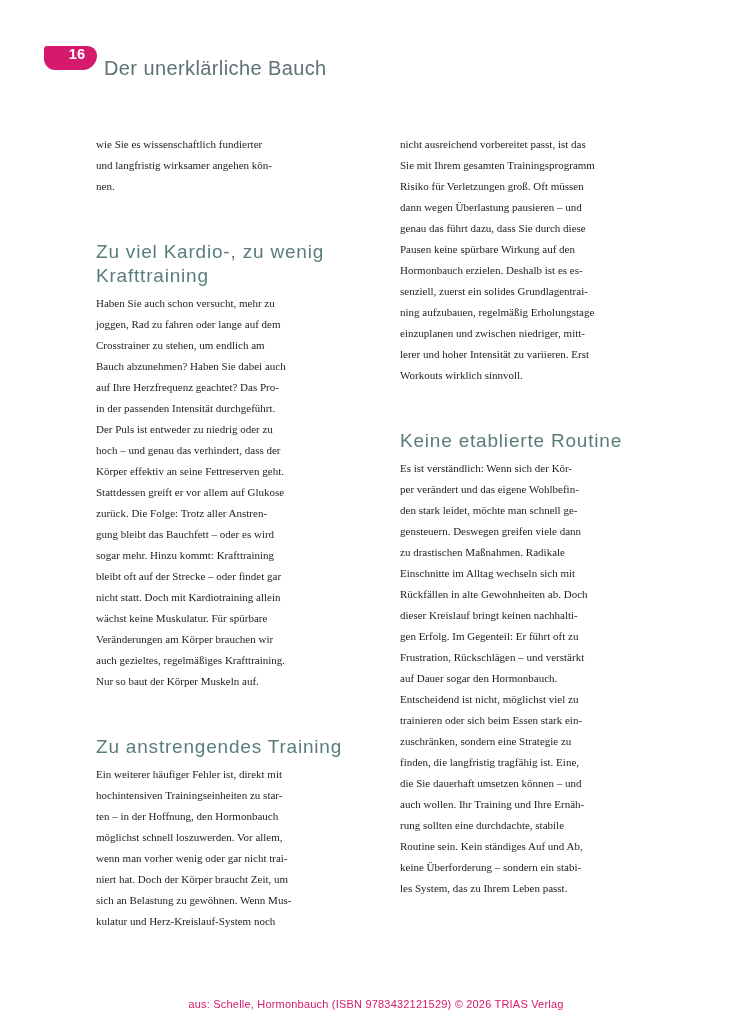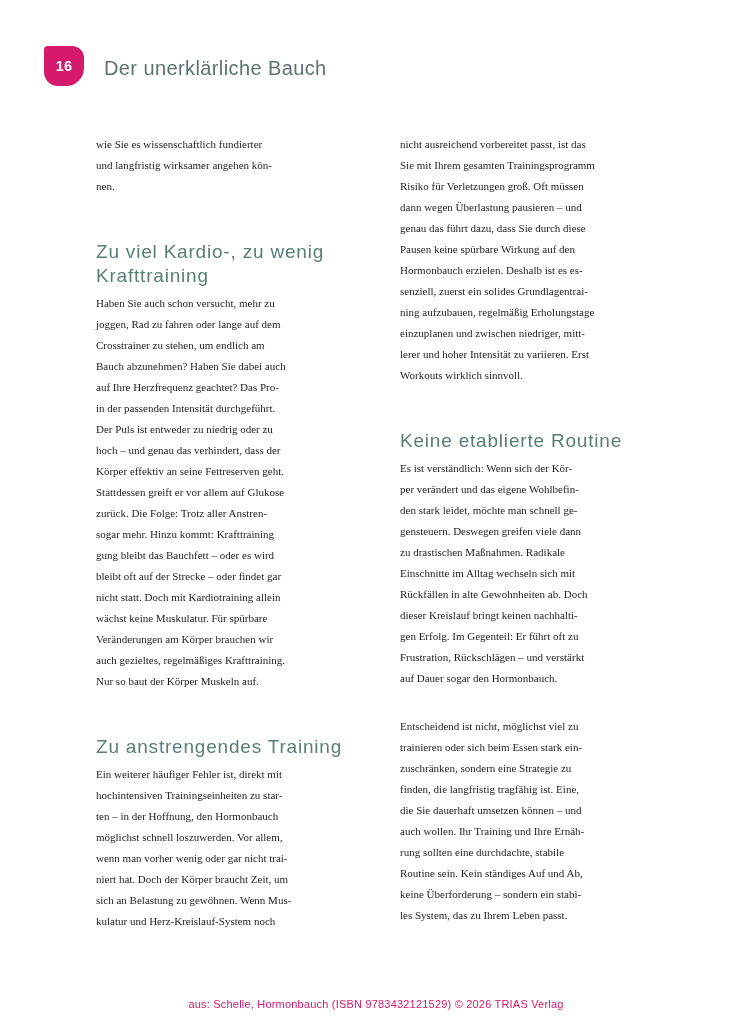--- a/index.html
+++ b/index.html
@@ -14,26 +14,27 @@
     background: #ffffff;
     overflow: hidden;
     font-family: "Liberation Sans", sans-serif;
   }
   
   .page-badge {
     position: absolute;
     left: 44px;
     top: 46px;
     width: 40px;
-    height: 40px;
+    height: 24px;
     background: var(--accent, #d5196d);
     border-radius: 4px 12px 18px 14px;
     display: flex;
-    align-items: center;
+    align-items: flex-start;
     justify-content: center;
+    padding-left: 13px;
   }
   .page-badge span {
     color: #ffffff;
     font-size: 14.5px;
     font-weight: bold;
     letter-spacing: 0.2px;
   }
   .chapter-title {
     position: absolute;
     left: 104px;
@@ -56,21 +57,20 @@
   .block.body {
     font-family: "Liberation Serif", serif;
     font-size: 11px;
     line-height: 21px;
     color: #1d1d1b;
   }
   .block.body .line {
     white-space: nowrap;
   }
   .block.body.gap {
-    margin-top: 27px;
   }
   .block.heading {
     margin-top: 43px;
     margin-bottom: 5px;
     font-family: "Liberation Sans", sans-serif;
     font-size: 19px;
     line-height: 24px;
     letter-spacing: 0.8px;
     color: var(--heading, #587d7a);
   }
@@ -113,22 +113,22 @@
           <div class="line">joggen, Rad zu fahren oder lange auf dem</div>
           <div class="line">Crosstrainer zu stehen, um endlich am</div>
           <div class="line">Bauch abzunehmen? Haben Sie dabei auch</div>
           <div class="line">auf Ihre Herzfrequenz geachtet? Das Pro-</div>
           <div class="line">in der passenden Intensität durchgeführt.</div>
           <div class="line">Der Puls ist entweder zu niedrig oder zu</div>
           <div class="line">hoch – und genau das verhindert, dass der</div>
           <div class="line">Körper effektiv an seine Fettreserven geht.</div>
           <div class="line">Stattdessen greift er vor allem auf Glukose</div>
           <div class="line">zurück. Die Folge: Trotz aller Anstren-</div>
+          <div class="line">gung bleibt das Bauchfett – oder es wird</div>
           <div class="line">sogar mehr. Hinzu kommt: Krafttraining</div>
-          <div class="line">gung bleibt das Bauchfett – oder es wird</div>
           <div class="line">bleibt oft auf der Strecke – oder findet gar</div>
           <div class="line">nicht statt. Doch mit Kardiotraining allein</div>
           <div class="line">wächst keine Muskulatur. Für spürbare</div>
           <div class="line">Veränderungen am Körper brauchen wir</div>
           <div class="line">auch gezieltes, regelmäßiges Krafttraining.</div>
           <div class="line">Nur so baut der Körper Muskeln auf.</div>
         </div>
         <div class="block heading">
           <div class="line">Zu anstrengendes Training</div>
         </div>

